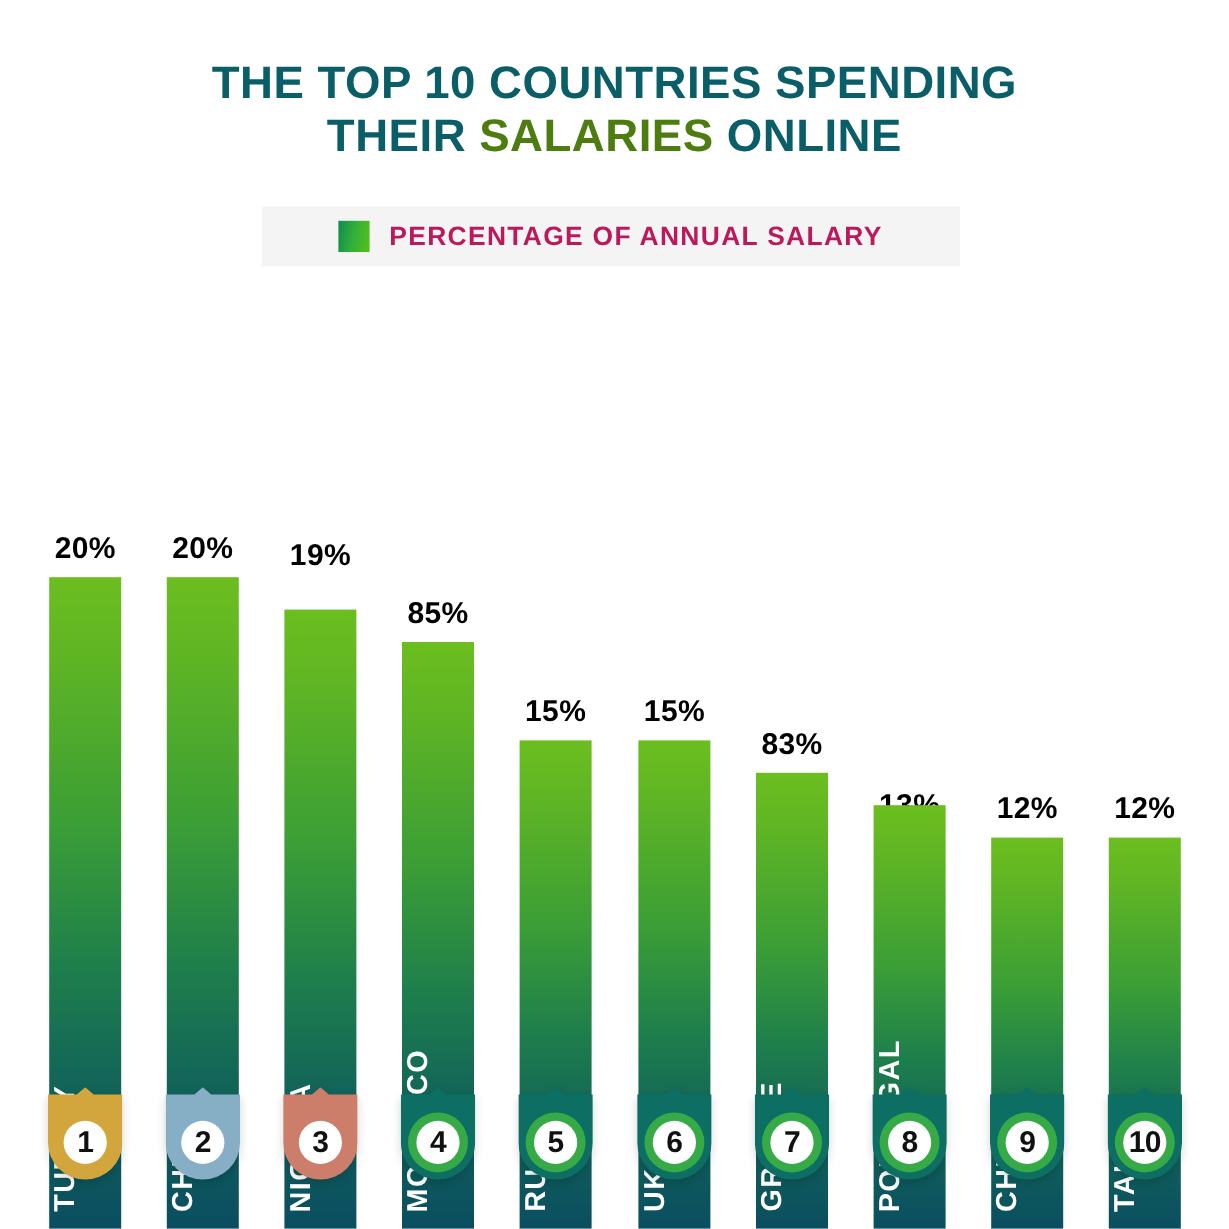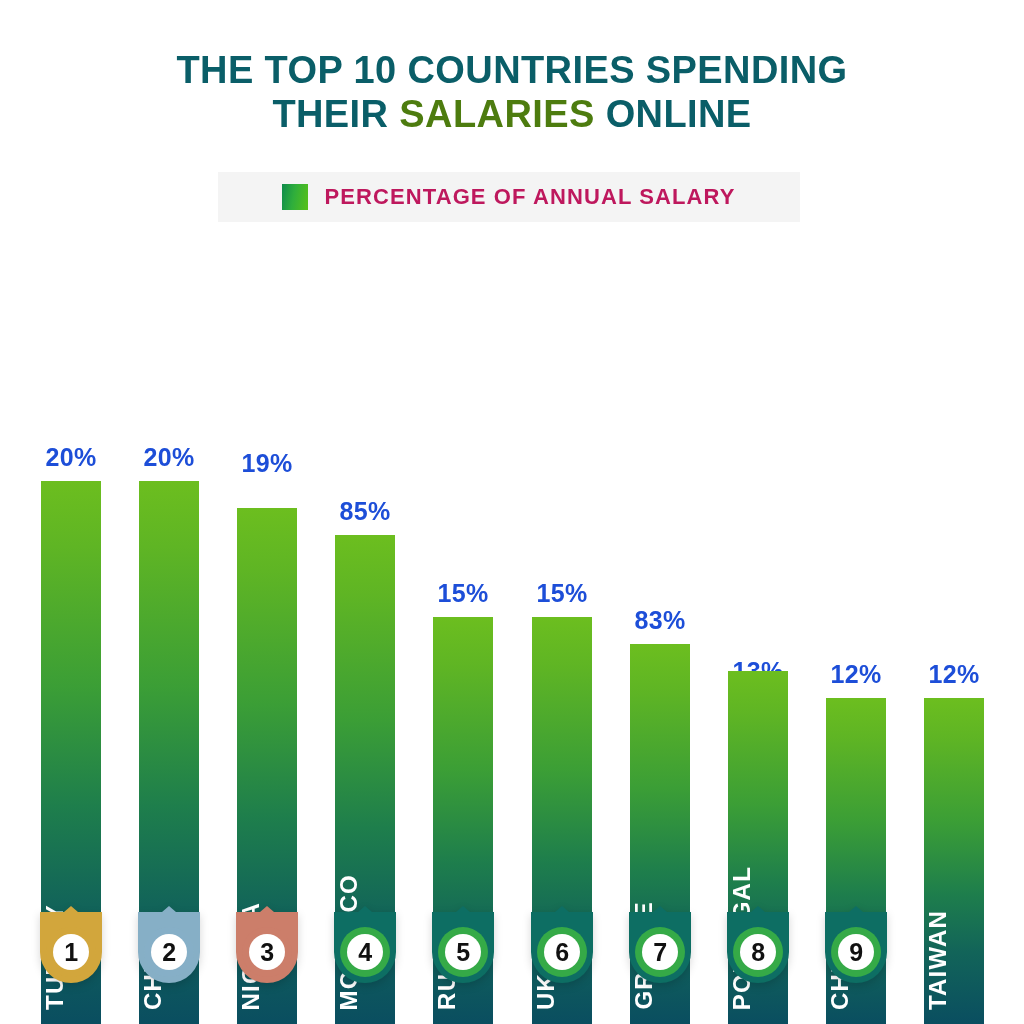--- a/index.html
+++ b/index.html
@@ -79,21 +79,21 @@
     bottom: 0;
     width: 60px;
   }
   .value-label {
     position: absolute;
     left: 50%;
     transform: translateX(-50%);
     font-weight: 700;
     font-size: 25px;
     letter-spacing: 0.3px;
-    color: #1d4ed8;
+    color: #000000;
     white-space: nowrap;
   }
   .bar {
     position: absolute;
     left: 0;
     width: 60px;
     background: linear-gradient(180deg,
         #6CBE1F 0%,
         #5FB524 12%,
         #3B9E36 38%,
@@ -279,13 +279,21 @@
         <circle cx="31" cy="46" r="18" fill="#ffffff"></circle>
       </svg>
       <div class="rank-num">9</div>
     </div>
     <div class="bar-col" style="left: 924px; height: 898px;">
       <div class="value-label" style="top: 534px;">12%</div>
       <div class="bar" style="top: 572px; height: 326px;">
         <div class="bar-country">TAIWAN</div>
       </div>
     </div>
+    <div class="rank-badge" style="left: 923px; top: 906px;">
+      <svg width="62" height="78" viewBox="0 0 62 78">
+        <path d="M0,6 L24,6 L31,0 L38,6 L62,6 L62,46 A31,31 0 0,1 0,46 Z" fill="#0D6E63"></path>
+        <circle cx="31" cy="46" r="25" fill="#35AA47" fill-opacity="1"></circle>
+        <circle cx="31" cy="46" r="18" fill="#ffffff"></circle>
+      </svg>
+      <div class="rank-num">10</div>
+    </div>
   </div>
 
 </body></html>

